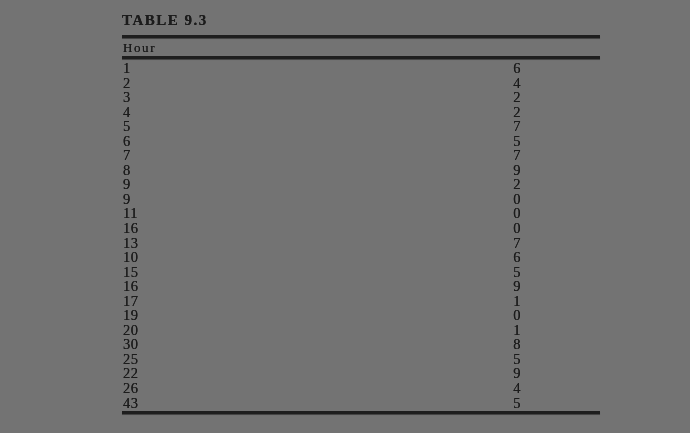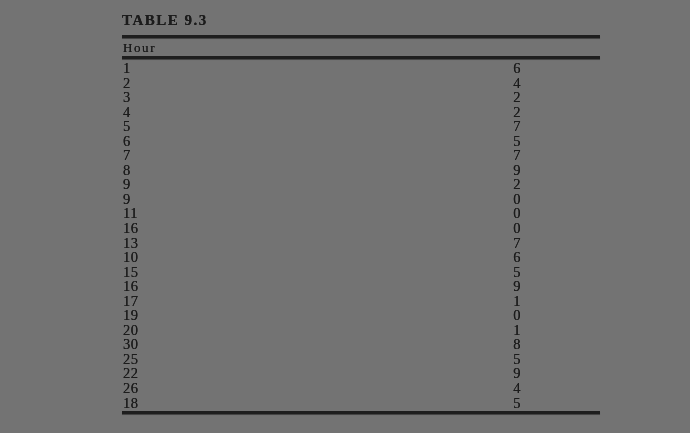--- a/index.html
+++ b/index.html
@@ -172,21 +172,21 @@
         </div>
       <div class="row">
           <span class="cell-hour">22</span>
           <span class="cell-failures">9</span>
         </div>
       <div class="row">
           <span class="cell-hour">26</span>
           <span class="cell-failures">4</span>
         </div>
       <div class="row">
-          <span class="cell-hour">18</span>
+          <span class="cell-hour">43</span>
           <span class="cell-failures">5</span>
         </div>
     </div>
 
     <div class="rule"></div>
 
   </div>
 </div>
 
 </body></html>

